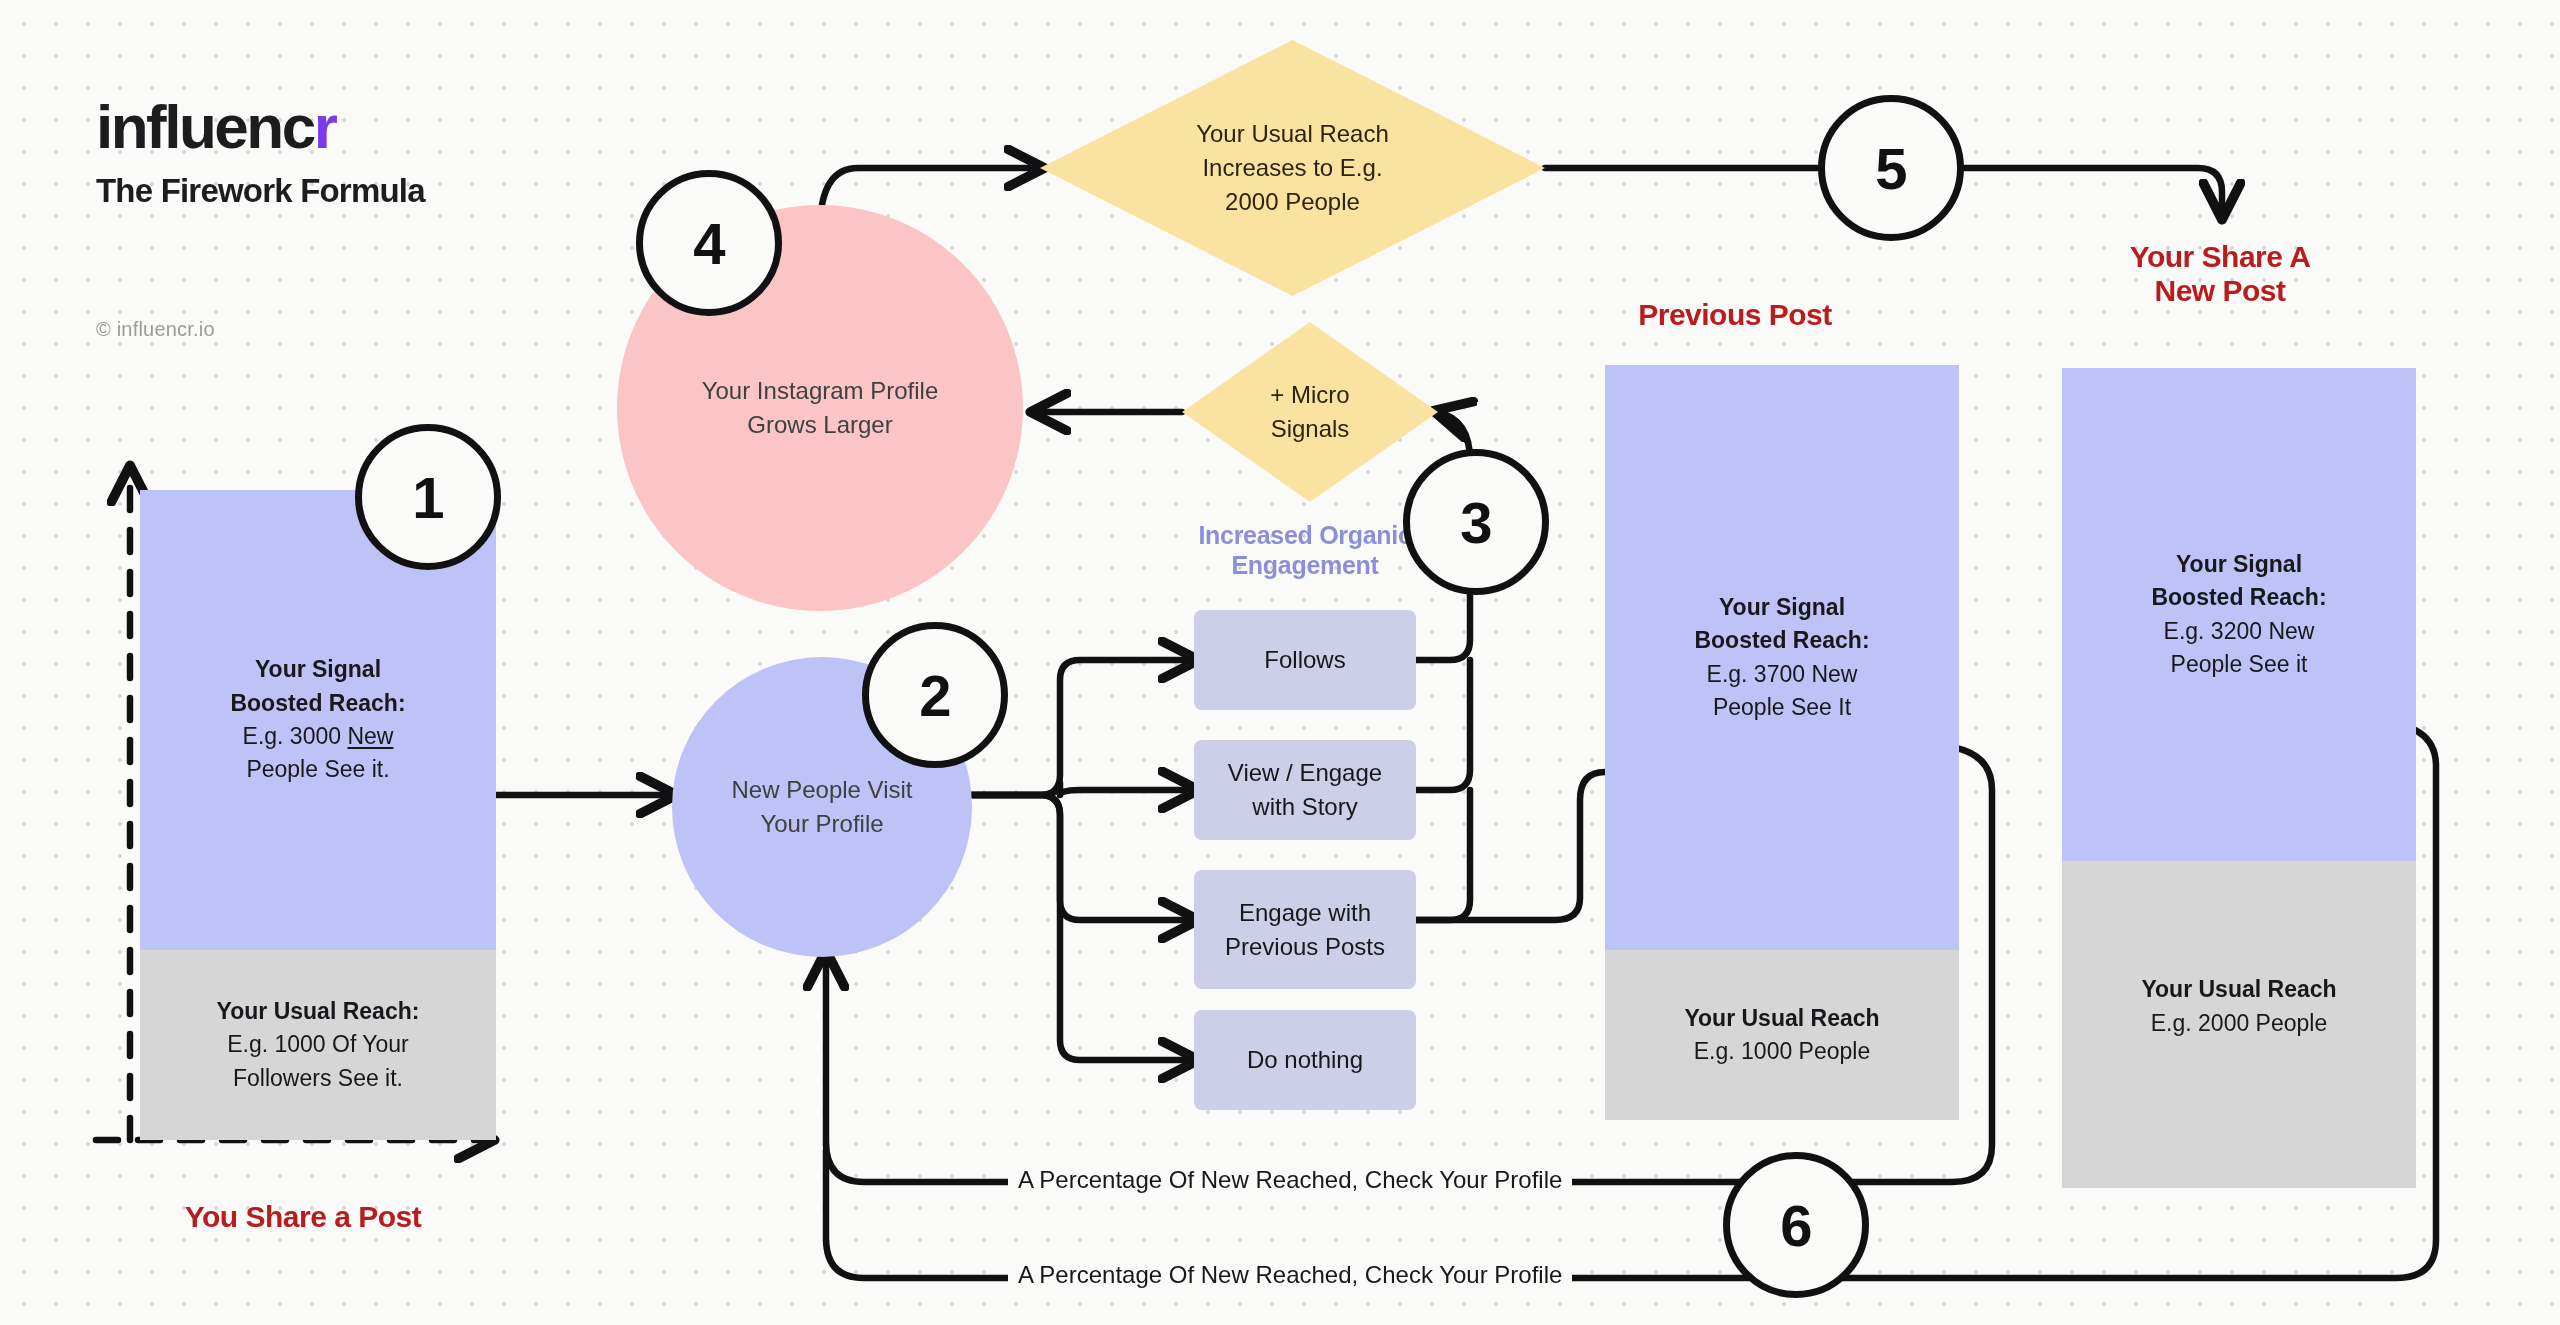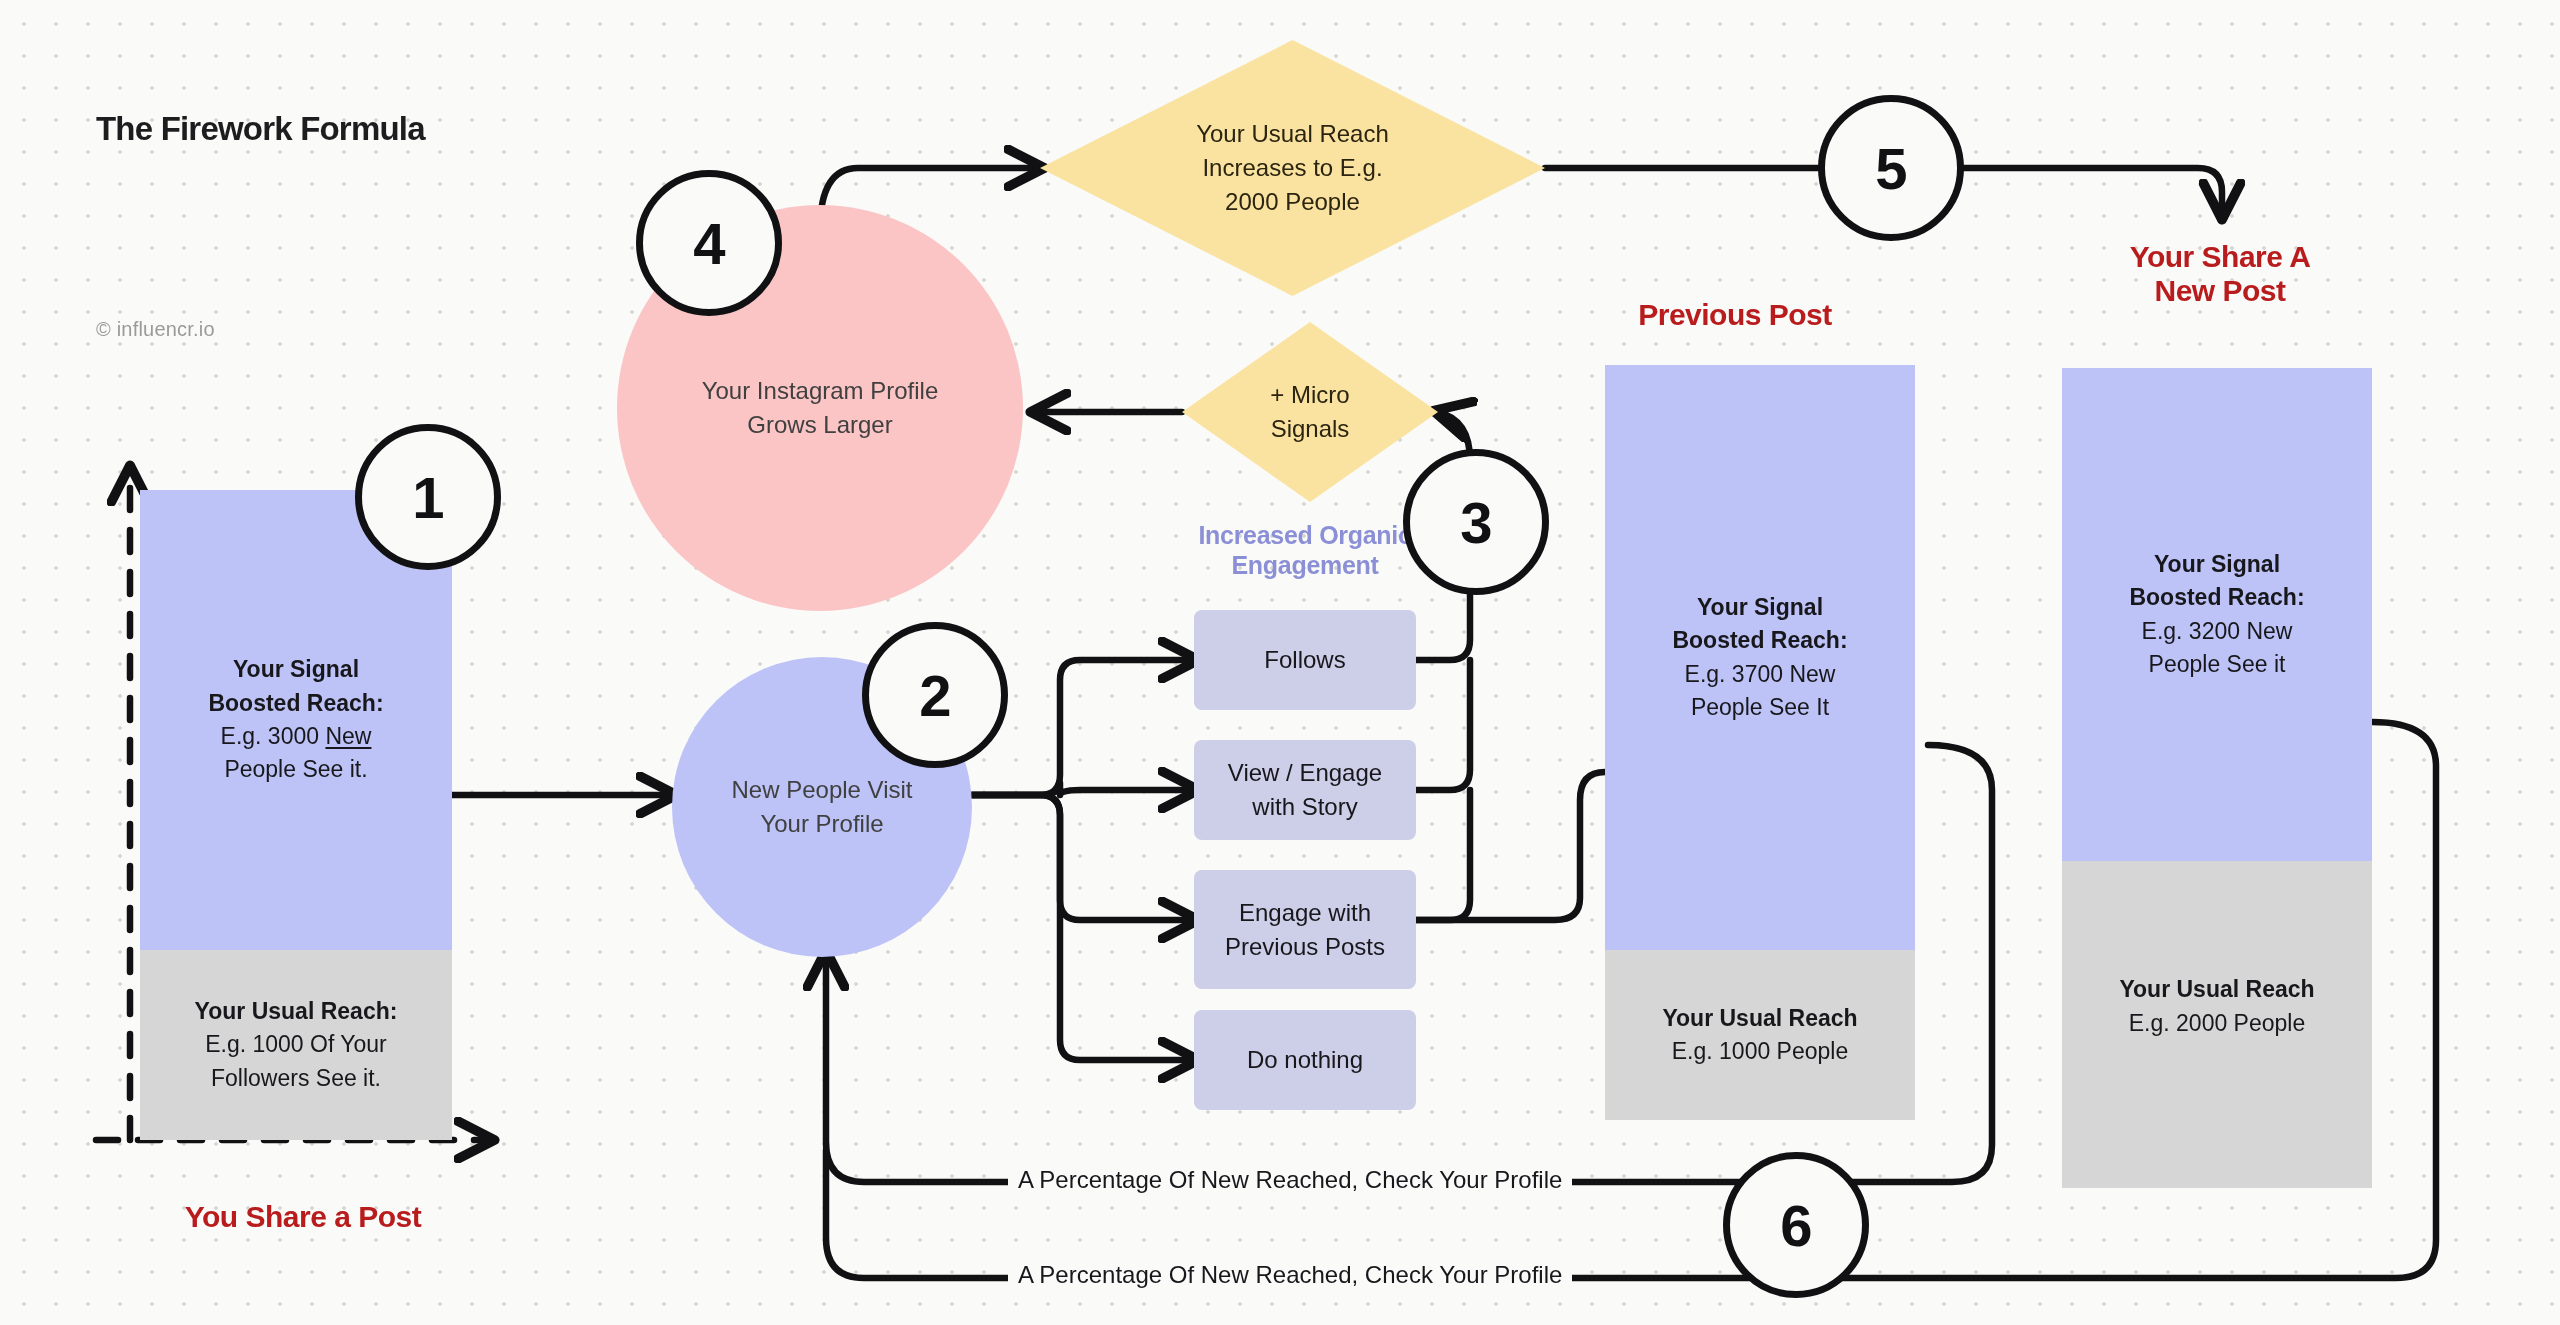--- a/index.html
+++ b/index.html
@@ -47,21 +47,21 @@
   }
   #copyright {
     left: 96px; top: 318px;
     font-size: 20px;
     color: #9a9a98;
     white-space: nowrap;
     letter-spacing: 0.2px;
   }
 
   
-  .bar-col { position: absolute; }
+  .bar-col { position: absolute; padding-left: 44px; }
   .bar-title {
     position: absolute;
     width: 100%;
     text-align: center;
     font-size: 30px;
     font-weight: 800;
     color: #b91c1c;
     letter-spacing: -0.5px;
     line-height: 1.12;
   }
@@ -220,20 +220,21 @@
 
     <path d="M 2372 722 Q 2436 722 2436 766 L 2436 1240 Q 2436 1278 2396 1278
              L 864 1278 Q 826 1278 826 1238 L 826 1182" marker-end="url(#arrow)" opacity="0"></path>
     <path d="M 2372 722 Q 2436 722 2436 766 L 2436 1240 Q 2436 1278 2396 1278
              L 864 1278 Q 826 1278 826 1238 L 826 1150"></path>
 
   </g>
 </svg>
 
 <div class="abs" id="brand-wrap">
+  <div id="logo-text"><span>influenc</span><span class="accent">r</span></div>
   <div id="tagline">The Firework Formula</div>
 </div>
 <div class="abs" id="copyright">© influencr.io</div>
 
 <div class="bar-col" style="left:140px; top:490px; width:312px; height:650px;">
   <div class="seg seg-boost" style="top:0; height:460px;">
     <p>
       <span class="b">Your Signal</span><br>
       <span class="b">Boosted Reach:</span><br>
       <span>E.g. 3000 </span><span class="u">New</span><br>

